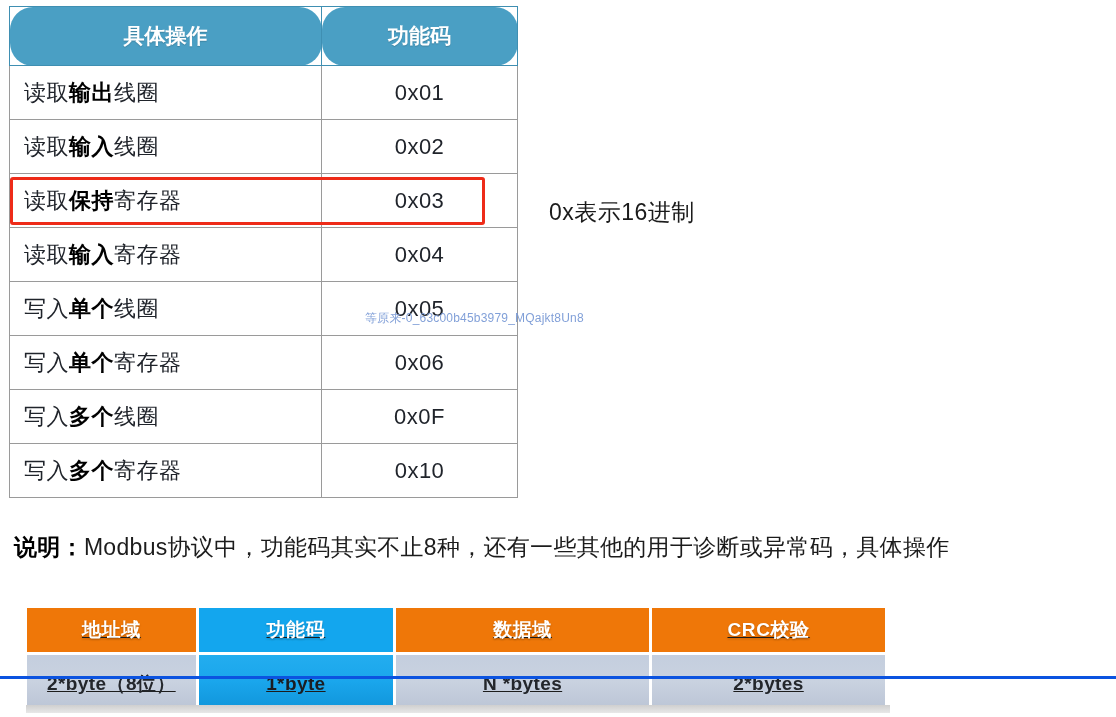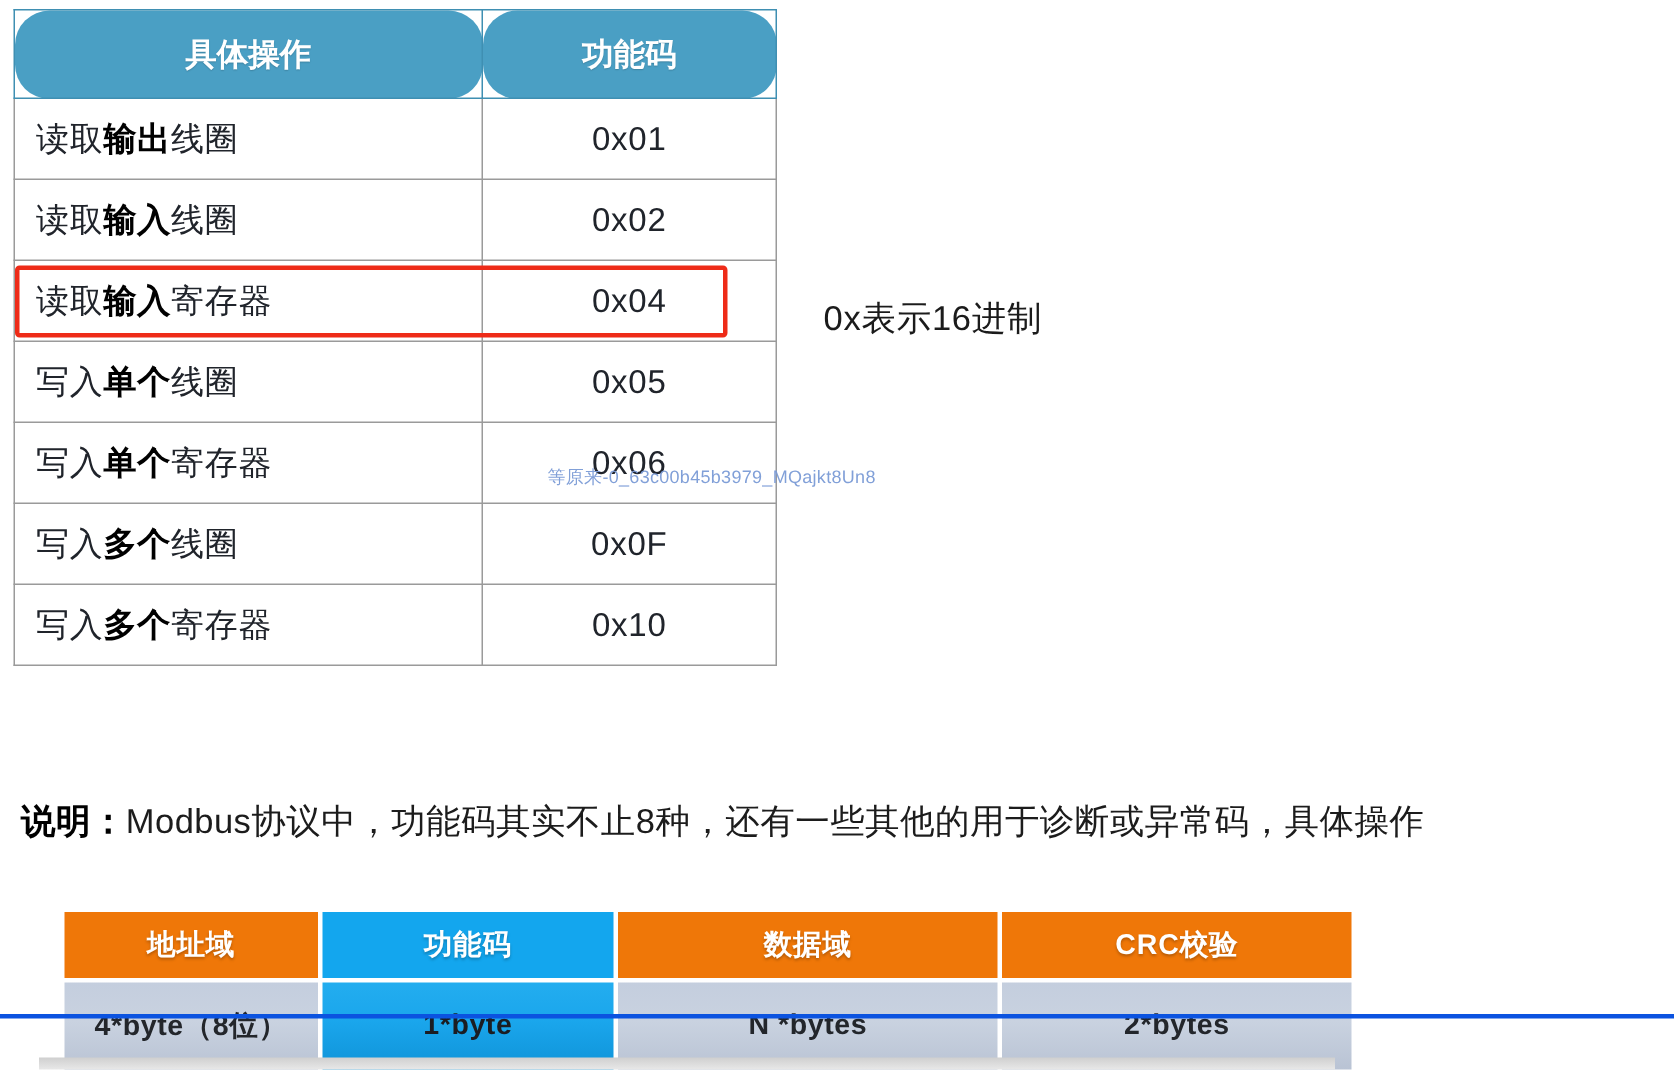--- a/index.html
+++ b/index.html
@@ -111,26 +111,27 @@
     font-size: 23px;
     color: #1c1c1c;
     white-space: nowrap;
     letter-spacing: 0.3px;
   }
   #explain .lead { font-weight: bold; color: #000; }
 
   
   #frame-table {
     position: absolute;
-    left: 40px;
+    left: 24px;
     top: 605px;
     width: 864px;
     border-collapse: separate;
     border-spacing: 3px 3px;
     table-layout: fixed;
+    text-decoration: underline;
   }
   #frame-table col.c-addr { width: 166px; }
   #frame-table col.c-fn   { width: 191px; }
   #frame-table col.c-data { width: 249px; }
   #frame-table col.c-crc  { width: 229px; }
 
   #frame-table th {
     height: 44px;
     font-size: 19px;
     font-weight: bold;
@@ -197,20 +198,24 @@
     </tr>
   </thead>
   <tbody>
     <tr>
       <td class="op-cell"><span>读取</span><b>输出</b><span>线圈</span></td>
       <td class="code-cell">0x01</td>
     </tr>
     <tr>
       <td class="op-cell"><span>读取</span><b>输入</b><span>线圈</span></td>
       <td class="code-cell">0x02</td>
+    </tr>
+    <tr>
+      <td class="op-cell"><span>读取</span><b>保持</b><span>寄存器</span></td>
+      <td class="code-cell">0x03</td>
     </tr>
     <tr>
       <td class="op-cell"><span>读取</span><b>输入</b><span>寄存器</span></td>
       <td class="code-cell">0x04</td>
     </tr>
     <tr>
       <td class="op-cell"><span>写入</span><b>单个</b><span>线圈</span></td>
       <td class="code-cell">0x05</td>
     </tr>
     <tr>
@@ -248,21 +253,21 @@
   <thead>
     <tr>
       <th class="orange">地址域</th>
       <th class="blue">功能码</th>
       <th class="orange">数据域</th>
       <th class="orange">CRC校验</th>
     </tr>
   </thead>
   <tbody>
     <tr>
-      <td class="body-gray">4*byte（8位）</td>
+      <td class="body-gray">2*byte（8位）</td>
       <td class="body-blue">1*byte</td>
       <td class="body-gray">N *bytes</td>
       <td class="body-gray">2*bytes</td>
     </tr>
   </tbody>
 </table>
 
 <div id="frame-shadow"></div>
 <div id="blue-rule"></div>
 

